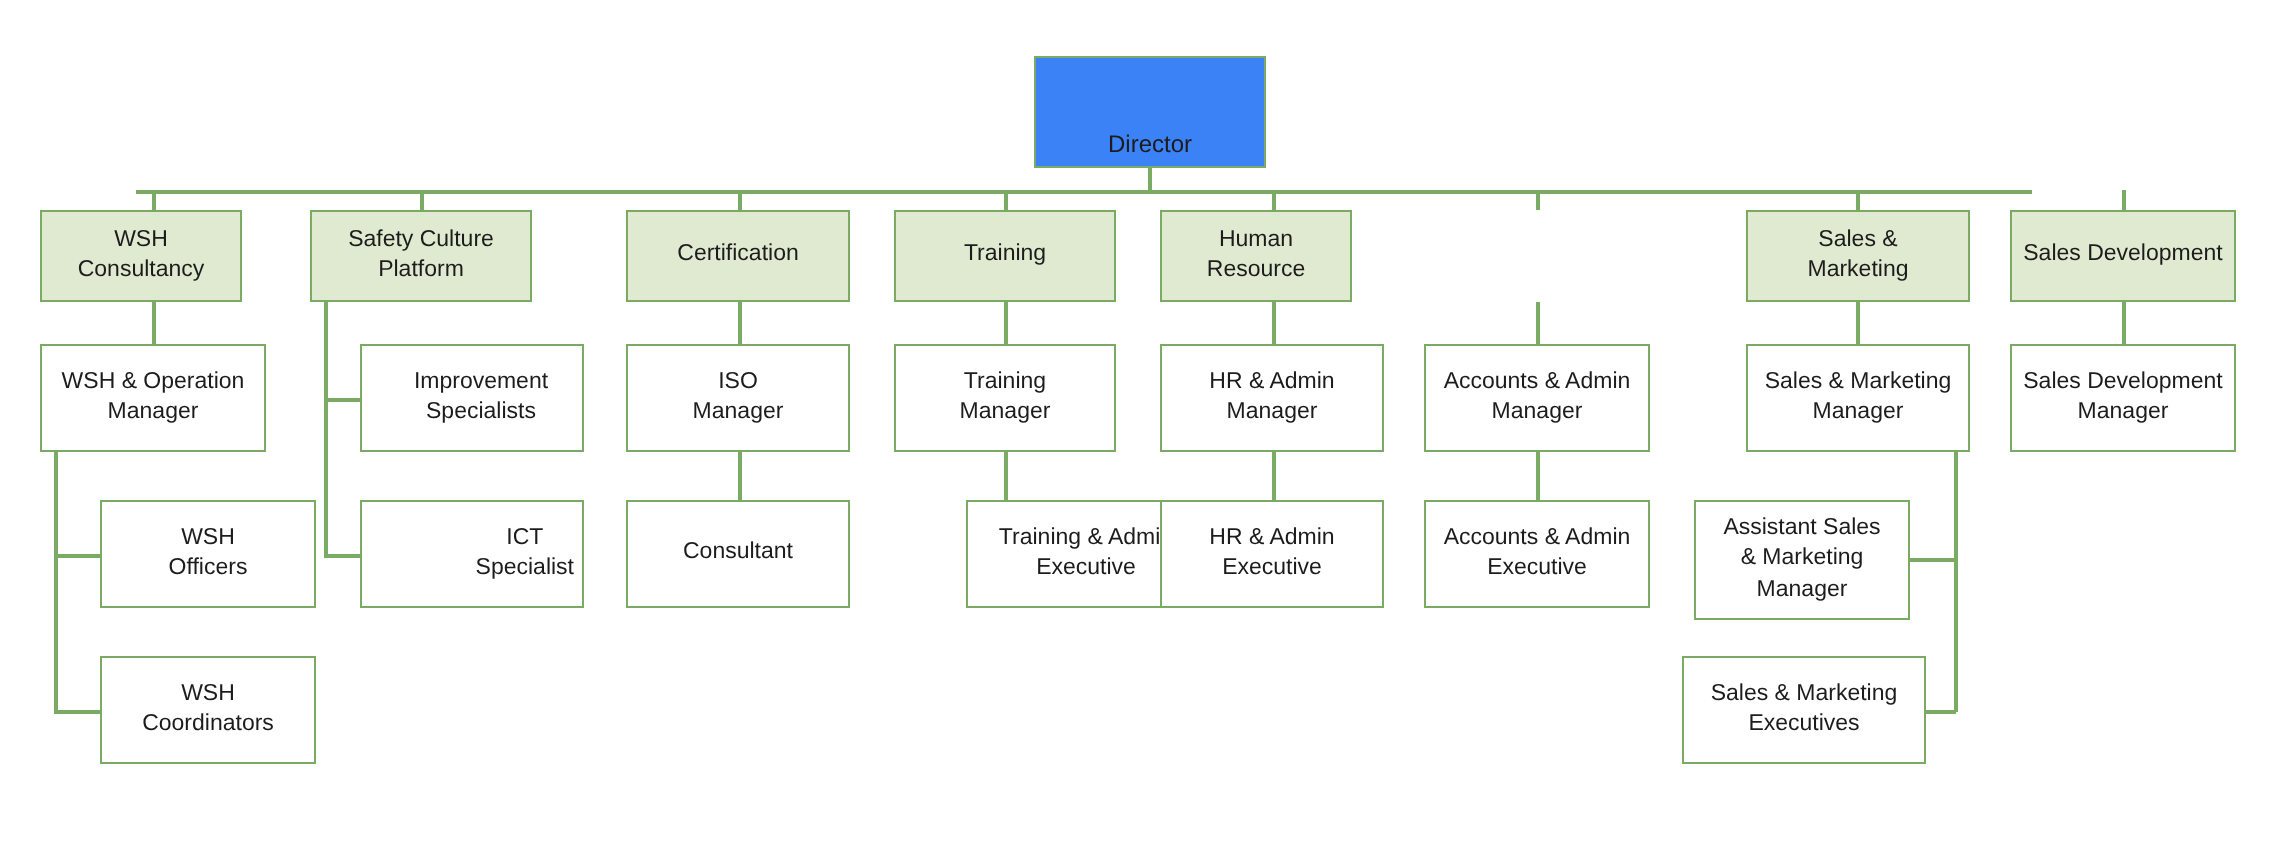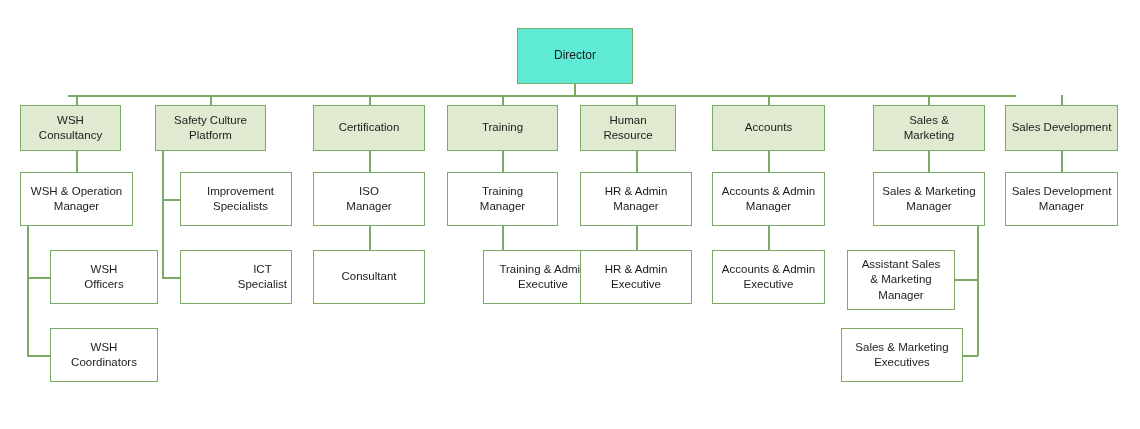--- a/index.html
+++ b/index.html
@@ -27,22 +27,23 @@
     font-size:11.5px;
     line-height:1.32;
     padding:2px 4px;
     background:#ffffff;
     white-space:pre-line;
   }
   .node.dept{
     background:#dfead0;
   }
   .node.root{
-    background:#5eead4;
+    background:#3b82f6;
     font-size:12px;
+    align-items:flex-end;
   }
   .conn{
     position:absolute;
     background:#7aab64;
   }
   .conn.v{width:1.6px;}
   .conn.h{height:1.6px;}
 </style>
 </head>
 <body>
@@ -78,21 +79,20 @@
     <div class="conn v" style="left: 977px; top: 226px; height: 130px;"></div>
     <div class="conn h" style="left: 955px; top: 279px; width: 23px;"></div>
     <div class="conn h" style="left: 963px; top: 355px; width: 15px;"></div>
     <div class="node root" style="left: 517px; top: 28px; width: 116px; height: 56px;"><span>Director</span></div>
     <div class="node dept" style="left: 20px; top: 105px; width: 101px; height: 46px;"><span>WSH Consultancy</span></div>
     <div class="node dept" style="left: 155px; top: 105px; width: 111px; height: 46px;"><span>Safety Culture
 Platform</span></div>
     <div class="node dept" style="left: 313px; top: 105px; width: 112px; height: 46px;"><span>Certification</span></div>
     <div class="node dept" style="left: 447px; top: 105px; width: 111px; height: 46px;"><span>Training</span></div>
     <div class="node dept" style="left: 580px; top: 105px; width: 96px; height: 46px;"><span>Human Resource</span></div>
-    <div class="node dept" style="left: 712px; top: 105px; width: 113px; height: 46px;"><span>Accounts</span></div>
     <div class="node dept" style="left: 873px; top: 105px; width: 112px; height: 46px;"><span>Sales &amp;
 Marketing</span></div>
     <div class="node dept" style="left: 1005px; top: 105px; width: 113px; height: 46px;"><span>Sales Development</span></div>
     <div class="node" style="left: 20px; top: 172px; width: 113px; height: 54px;"><span>WSH &amp; Operation
 Manager</span></div>
     <div class="node" style="left: 180px; top: 172px; width: 112px; height: 54px; padding-left: 13px;"><span>Improvement
 Specialists</span></div>
     <div class="node" style="left: 313px; top: 172px; width: 112px; height: 54px;"><span>ISO
 Manager</span></div>
     <div class="node" style="left: 447px; top: 172px; width: 111px; height: 54px;"><span>Training

